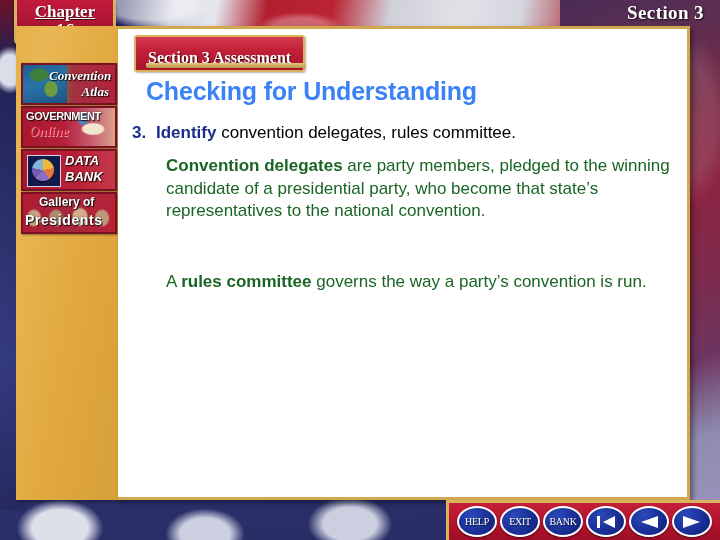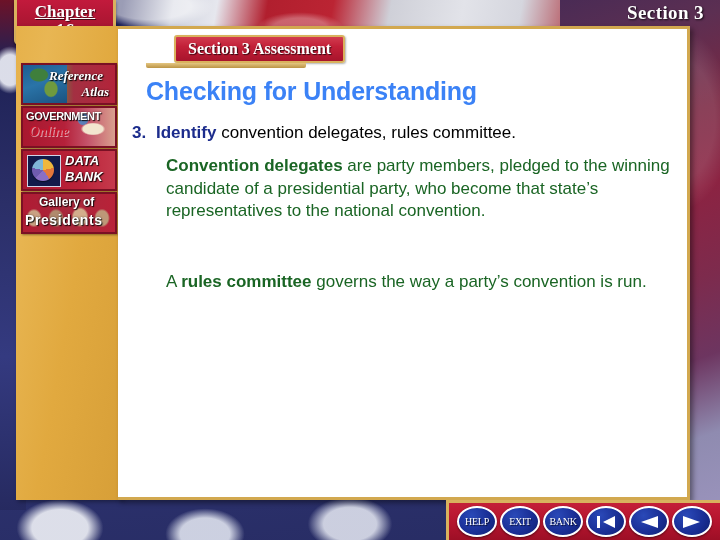--- a/index.html
+++ b/index.html
@@ -228,31 +228,30 @@
     border: 3px solid #d2a84f;
     border-left: none;
     box-sizing: border-box;
     box-shadow: 3px 3px 5px rgba(0,0,0,.4);
   }
 
   
   .assess-banner {
     position: absolute;
     left: 16px; top: 6px;
-    padding: 3px 12px 3px 12px;
+    padding: 12px 12px 3px 12px;
     background: linear-gradient(180deg,#d23b4f 0%, #c22038 40%, #a8142c 100%);
     border: 2px solid #d9b25e;
     border-radius: 3px;
     color: #fff;
     font-family: "Liberation Serif", serif;
     font-weight: bold;
     font-size: 16px;
     text-shadow: 1px 1px 1px rgba(0,0,0,.7);
     box-shadow: 1px 1px 2px rgba(0,0,0,.3);
-    margin-left: 40px;
   }
   .assess-feet {
     position: absolute;
     left: 28px; top: 34px; width: 160px; height: 5px;
     background: linear-gradient(180deg,#e4c682,#bb9445);
     border-radius: 0 0 2px 2px;
   }
 
   .main-title {
     position: absolute;
@@ -344,21 +343,21 @@
     <span class="chapter-word">Chapter</span>
     <span class="chapter-num">16</span>
   </div>
   <div class="chapter-foot"></div>
 
   <div class="section-label">Section 3</div>
 
   <div class="sidebar">
 
     <div class="side-btn" id="btn-atlas">
-      <span class="blabel l1">Reference</span>
+      <span class="blabel l1">Convention</span>
       <span class="blabel l2">Atlas</span>
     </div>
 
     <div class="side-btn" id="btn-gov">
       <span class="blabel l1">GOVERNMENT</span>
       <span class="blabel l2">Online</span>
     </div>
 
     <div class="side-btn" id="btn-data">
       <span class="blabel l1">DATA</span>

